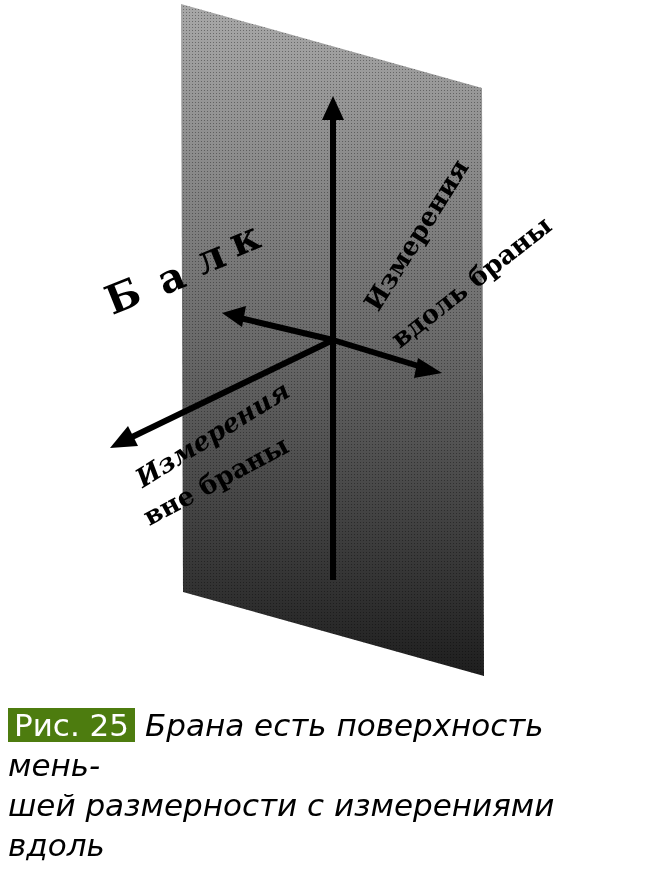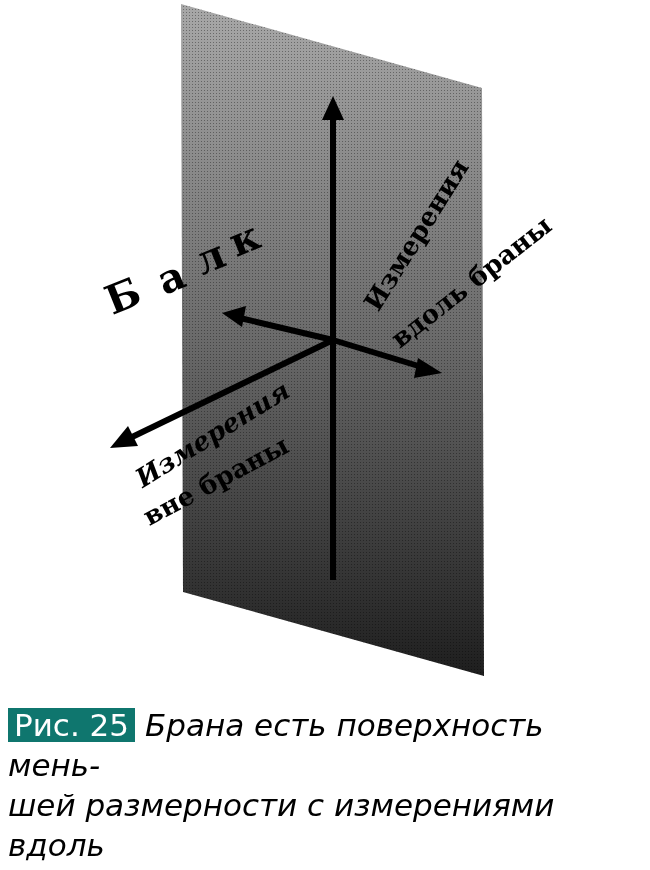--- a/index.html
+++ b/index.html
@@ -7,21 +7,21 @@
     #figure { position: absolute; left: 0; top: 0; width: 650px; height: 690px; }
     #figure svg { position: absolute; left: 0; top: 0; }
     .lbl { position: absolute; color: #000; font-family: "DejaVu Serif", serif; font-weight: bold; white-space: nowrap; transform-origin: left top; }
     .bulk-letter { font-size: 40px; }
     #caption {
       position: absolute; left: 8px; top: 705px; width: 636px;
       font-family: "DejaVu Sans", sans-serif; font-size: 31px; line-height: 40px;
       color: #000; text-align: left;
     }
     #caption .tag {
-      display: inline-block; background: #0f766e; color: #fff; padding: 0 6px; margin-right: 10px;
+      display: inline-block; background: #4d7c0f; color: #fff; padding: 0 6px; margin-right: 10px;
       font-style: normal; line-height: 34px;
     }
     #caption .text { font-style: italic; }
   </style>
 </head>
 <body>
 
 <div id="figure">
   <svg width="650" height="690" viewBox="0 0 650 690">
     <defs>

